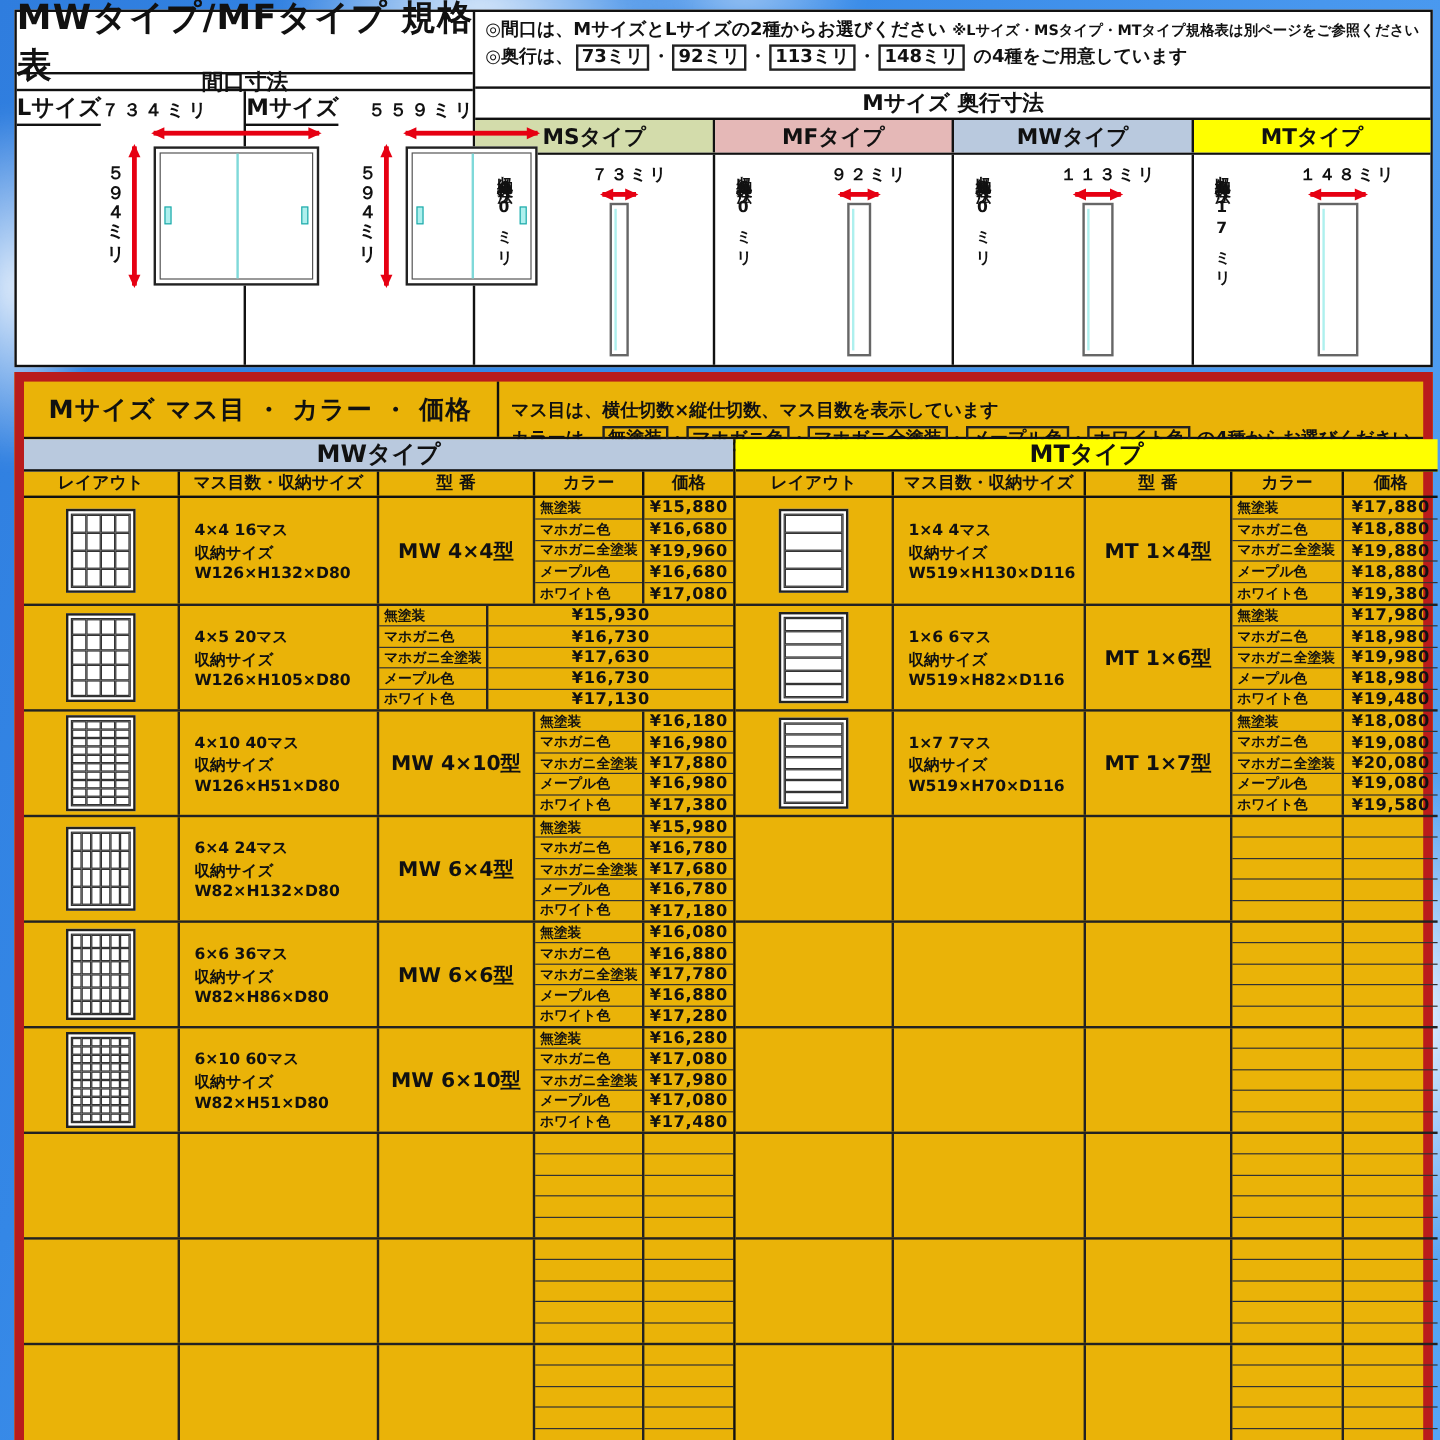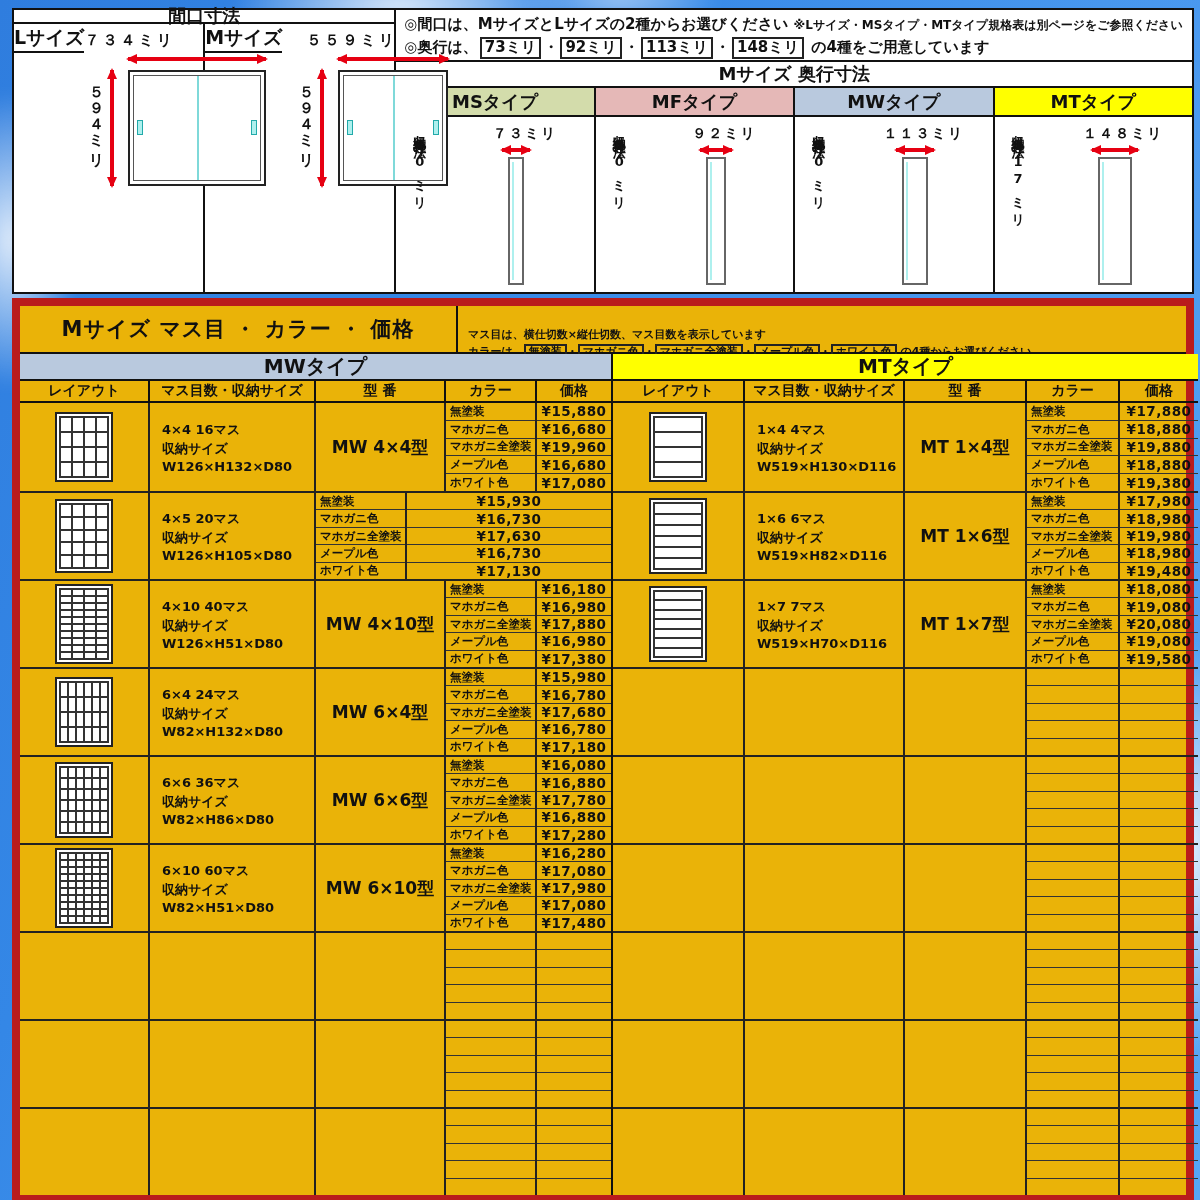--- a/index.html
+++ b/index.html
@@ -29,21 +29,21 @@
     font-size:29px; font-weight:bold; letter-spacing:1px; }
   .maguchi-header { height:14px; border-bottom:2px solid #111; display:flex; align-items:center; justify-content:center;
     font-size:18px; font-weight:bold; }
   .size-cols { flex:1; display:flex; }
   .size-col { flex:1; display:flex; flex-direction:row; }
   .size-col:first-child { border-right:2px solid #111; }
   .size-col-header { height:29px; border-bottom:2px solid #111; display:flex; align-items:center; justify-content:center;
     font-size:19px; font-weight:bold; }
   .size-diagram { position:relative; height:175px; }
 
-  .notes-box { height:52px; border-bottom:2px solid #111; padding:3px 8px 0 8px; font-weight:bold; line-height:1.55; font-size:15px; white-space:nowrap; }
+  .notes-box { height:64px; border-bottom:2px solid #111; padding:3px 8px 0 8px; font-weight:bold; line-height:1.55; font-size:15px; white-space:nowrap; }
   .notes-sub { font-size:12px; }
   .opt-box { display:inline-block; border:2px solid #222; padding:0 3px; line-height:1.15; margin:0 2px; }
   .depth-header { height:26px; border-bottom:2px solid #111; display:flex; align-items:center; justify-content:center;
     font-size:18px; font-weight:bold; }
   .depth-type-headers { display:flex; height:29px; border-bottom:2px solid #111; }
   .depth-type-header { flex:1; display:flex; align-items:center; justify-content:center;
     font-size:18px; font-weight:bold; border-right:2px solid #111; }
   .depth-type-header:last-child { border-right:none; }
   .depth-cells { display:flex; height:175px; }
   .depth-cell { flex:1; position:relative; border-right:2px solid #111; }
@@ -73,21 +73,21 @@
   .drect { position:absolute; background:#fff; border:2px solid #666; }
   .drect:before { content:''; position:absolute; left:2px; top:3px; bottom:3px; width:2px; background:#aef0ee; }
 
   .gap { height:4px; }
 
   
   .secB { background:#eab308; border:8px solid #b91c1c; }
   .secB-top { display:flex; height:48px; border-bottom:2px solid #111; }
   .info-cell { width:438px; border-right:2px solid #111; display:flex; align-items:center; justify-content:center;
     font-size:21px; font-weight:bold; letter-spacing:1px; }
-  .notes2 { flex:1; padding:1px 10px 0 10px; font-weight:bold; font-size:11px; line-height:1.5; white-space:nowrap;margin-top:20px; }
+  .notes2 { flex:1; padding:13px 10px 0 10px; font-weight:bold; font-size:15px; line-height:1.5; white-space:nowrap; }
   .notes2 .opt-box { margin:0 0; }
 
   .tables { display:flex; }
   .jtable { width:591px; }
   .jtable.mt { width:587px; border-left:2px solid #111; }
   .t-header { height:27px; border-bottom:2px solid #111; display:flex; align-items:center; justify-content:center;
     font-size:20px; font-weight:bold; }
   .col-headers { display:flex; height:22px; border-bottom:2px solid #111; font-size:14px; font-weight:bold; }
   .col-headers > div { display:flex; align-items:center; justify-content:center; border-right:2px solid #111; }
   .col-headers > div:last-child { border-right:none; }
@@ -119,20 +119,21 @@
 
 <div class="cloud c1"></div>
 <div class="cloud c2"></div>
 <div class="cloud c3"></div>
 <div class="cloud c4"></div>
 
 <div class="panel">
 
   <div class="secA">
     <div class="secA-left">
+      <div class="title-box">MWタイプ/MFタイプ 規格表</div>
       <div class="maguchi-header">間口寸法</div>
       <div class="size-cols">
 
         <div class="size-col">
           <div class="size-col-header">Lサイズ</div>
           <div class="size-diagram">
             <div class="dim-label" style="left:0;right:0;top:7px;text-align:center;">７３４ミリ</div>
             <div class="harrow" style="left:44px;width:138px;top:33px;"></div>
             <div class="vtext dim-label" style="left:2px;top:52px;letter-spacing:1px;">５９４ミリ</div>
             <div class="varrow" style="left:26px;top:46px;height:116px;"></div>

